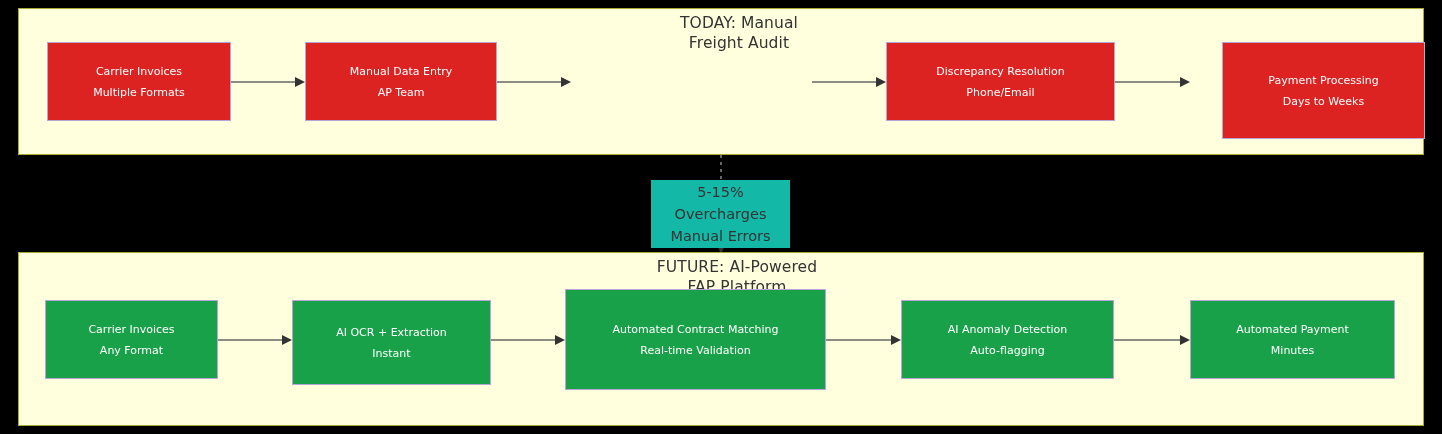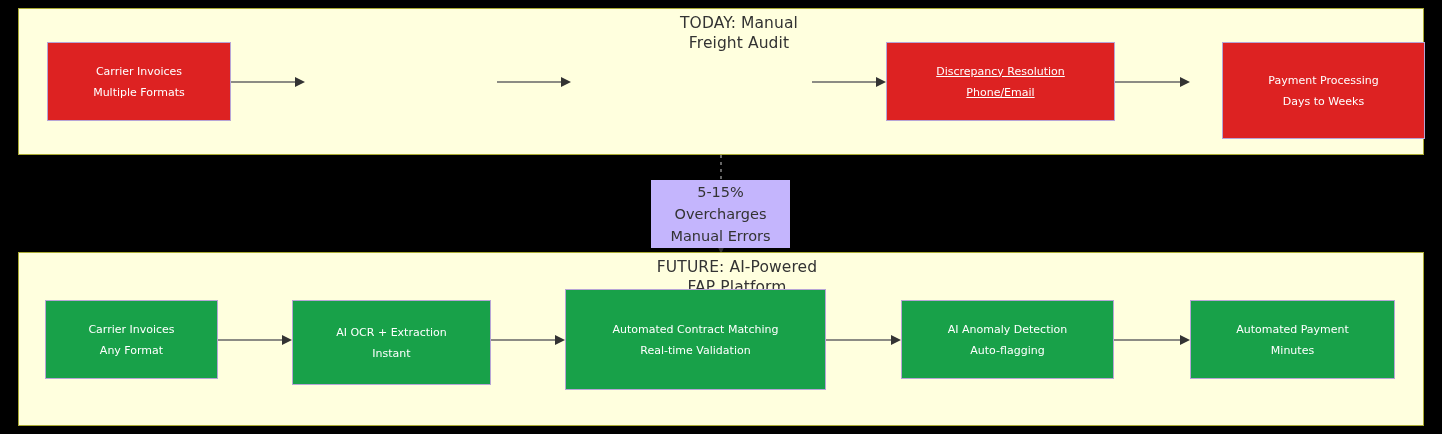--- a/index.html
+++ b/index.html
@@ -61,21 +61,21 @@
     padding: 2px 6px;
     white-space: pre-line;
   }
   .node.red   { background: #dd2222; }
   .node.green { background: #18a149; }
 
   
   #node-t1 { left: 47px;   top: 42px; width: 184px; height: 79px; }
   #node-t2 { left: 305px;  top: 42px; width: 192px; height: 79px; }
   #node-t3 { left: 571px;  top: 42px; width: 241px; height: 79px; }
-  #node-t4 { left: 886px;  top: 42px; width: 229px; height: 79px; text-decoration: underline; }
+  #node-t4 { left: 886px;  top: 42px; width: 229px; height: 79px; }
   #node-t5 { left: 1190px; top: 42px; width: 203px; height: 97px; margin-left: 32px; }
 
   
   #node-b1 { left: 45px;   top: 300px; width: 173px; height: 79px; }
   #node-b2 { left: 292px;  top: 300px; width: 199px; height: 85px; }
   #node-b3 { left: 565px;  top: 289px; width: 261px; height: 101px; }
   #node-b4 { left: 901px;  top: 300px; width: 213px; height: 79px; }
   #node-b5 { left: 1190px; top: 300px; width: 205px; height: 79px; }
 
   
@@ -94,41 +94,43 @@
     stroke-width: 2;
   }
   .arrow-head { fill: #333333; }
 
   
   #edge-label {
     position: absolute;
     left: 651px;
     top: 180px;
     width: 139px;
-    background: #c4b5fd;
+    background: #14b8a6;
     color: #333333;
     font-size: 14.5px;
     line-height: 22px;
     text-align: center;
     padding: 1px 2px;
     box-sizing: border-box;
     white-space: pre-line;
   }
 </style>
 </head>
 <body>
 
 <div id="canvas">
 
   <div class="subgraph" id="subgraph-today">
     <div class="subgraph-title">TODAY: Manual Freight Audit</div>
   </div>
 
   <div class="node red" id="node-t1">Carrier Invoices
 Multiple Formats</div>
+  <div class="node red" id="node-t2">Manual Data Entry
+AP Team</div>
   <div class="node red" id="node-t4">Discrepancy Resolution
 Phone/Email</div>
   <div class="node red" id="node-t5">Payment Processing
 Days to Weeks</div>
 
   <svg class="arrow-svg" style="left:231px; top:74px;" width="76" height="16">
     <line class="arrow-line" x1="0" y1="8" x2="64" y2="8"></line>
     <polygon class="arrow-head" points="64,3 74,8 64,13"></polygon>
   </svg>
   <svg class="arrow-svg" style="left:497px; top:74px;" width="76" height="16">

